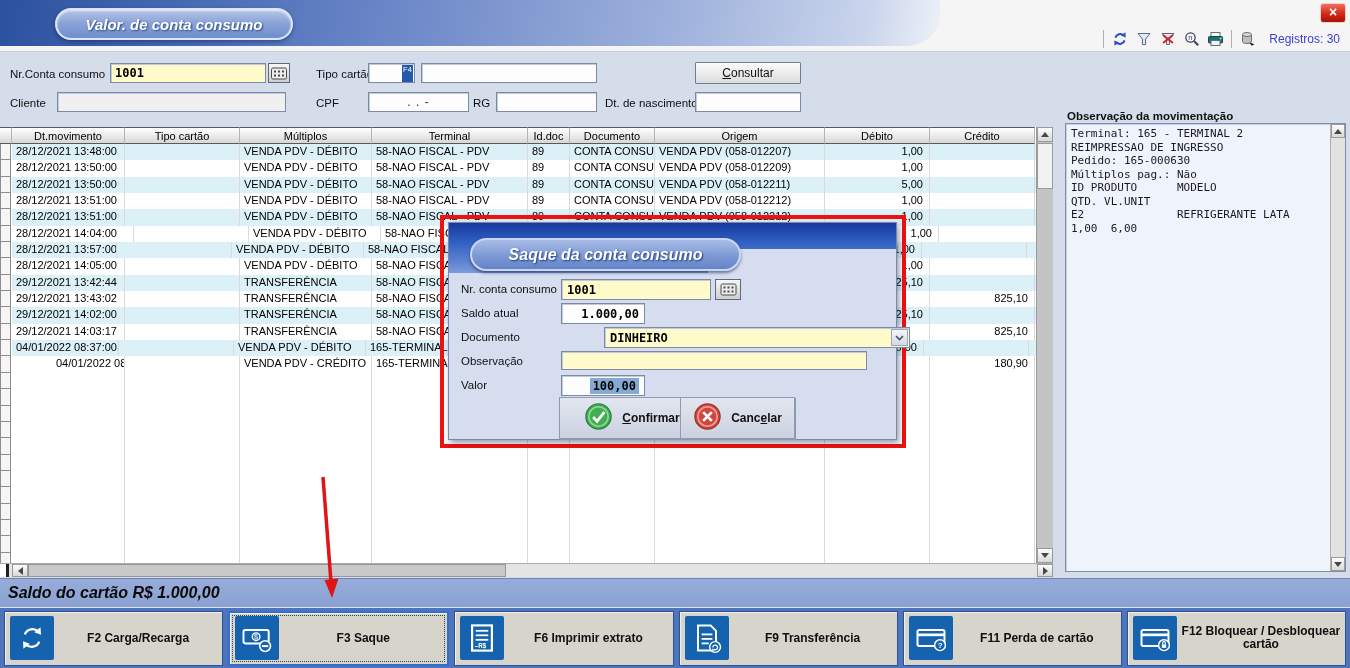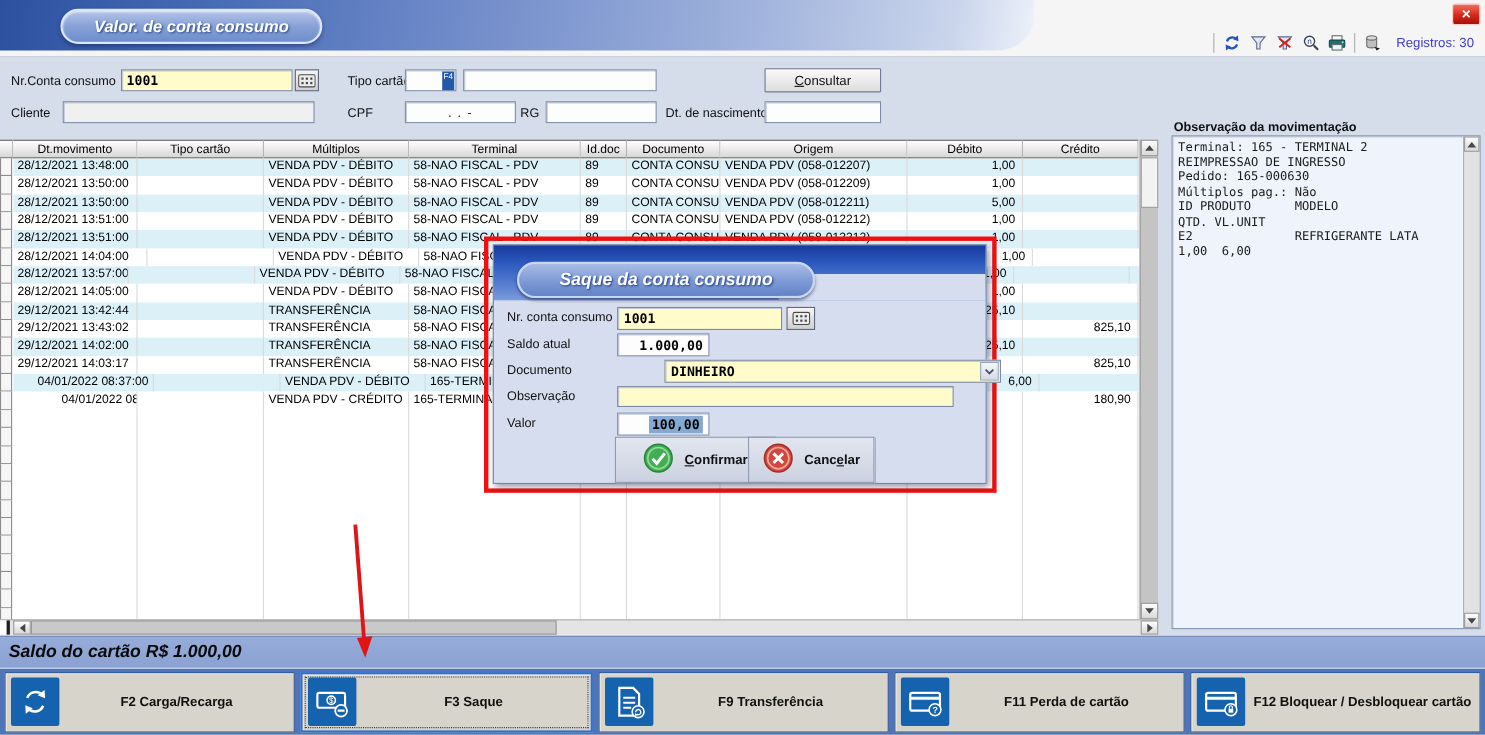--- a/index.html
+++ b/index.html
@@ -373,21 +373,21 @@
           <div class="gc" style="width: 115px;"></div>
           <div class="gc" style="width: 132px;">TRANSFERÊNCIA</div>
           <div class="gc" style="width: 156px;">58-NAO FISCAL - PDV</div>
           <div class="gc" style="width: 42px;"></div>
           <div class="gc" style="width: 85px;"></div>
           <div class="gc" style="width: 170px;"></div>
           <div class="gc num" style="width: 105px;"></div>
           <div class="gc num" style="width: 105px;">825,10</div>
         </div>
         <div class="grow odd">
-          <div class="gc" style="width: 128px; text-align: right;">04/01/2022 08:37:00</div>
+          <div class="gc" style="width: 107px; text-align: right;">04/01/2022 08:37:00</div>
           <div class="gc" style="width: 115px;"></div>
           <div class="gc" style="width: 132px;">VENDA PDV - DÉBITO</div>
           <div class="gc" style="width: 156px;">165-TERMINAL</div>
           <div class="gc" style="width: 42px;"></div>
           <div class="gc" style="width: 85px;"></div>
           <div class="gc" style="width: 170px;"></div>
           <div class="gc num" style="width: 105px;">6,00</div>
           <div class="gc num" style="width: 105px;"></div>
         </div>
         <div class="grow even">
@@ -475,20 +475,34 @@
       <div class="bicon">
         <svg width="36" height="36" viewBox="0 0 40 40">
           <rect x="5" y="11" width="28" height="15" rx="2" stroke="#FFF" stroke-width="2.2" fill="none"></rect>
           <circle cx="19" cy="18.5" r="4.2" stroke="#FFF" stroke-width="1.6" fill="none"></circle>
           <text x="16.8" y="21.4" font-size="8" fill="#FFF" font-family="sans-serif">$</text>
           <circle cx="29" cy="29" r="6" fill="#1563AE" stroke="#FFF" stroke-width="1.8"></circle>
           <line x1="25.5" y1="29" x2="32.5" y2="29" stroke="#FFF" stroke-width="2.2"></line>
         </svg>
       </div>
       <div class="fkey-label">F3 Saque</div>
+    </div>
+    <div class="fkey-btn">
+      <div class="bicon">
+        <svg width="36" height="36" viewBox="0 0 40 40">
+          <rect x="9" y="6" width="22" height="28" stroke="#FFF" stroke-width="2.4" fill="none"></rect>
+          <g stroke="#FFF" stroke-width="2">
+              <line x1="13" y1="12" x2="27" y2="12"></line>
+              <line x1="13" y1="17" x2="27" y2="17"></line>
+              <line x1="13" y1="22" x2="27" y2="22"></line>
+            </g>
+          <text x="12" y="31" font-size="7" font-weight="bold" fill="#FFF" font-family="sans-serif">–R$</text>
+        </svg>
+      </div>
+      <div class="fkey-label">F6 Imprimir extrato</div>
     </div>
     <div class="fkey-btn">
       <div class="bicon">
         <svg width="36" height="36" viewBox="0 0 40 40">
           <path d="M10,6 h14 l6,6 v22 h-20 z" stroke="#FFF" stroke-width="2.2" fill="none"></path>
           <g stroke="#FFF" stroke-width="2">
               <line x1="14" y1="16" x2="26" y2="16"></line>
               <line x1="14" y1="21" x2="26" y2="21"></line>
               <line x1="14" y1="26" x2="22" y2="26"></line>
             </g>

